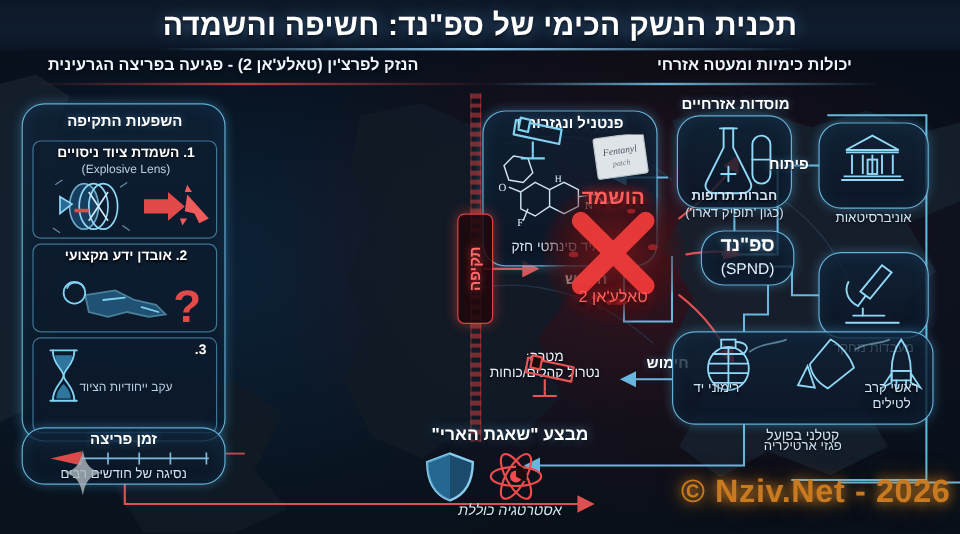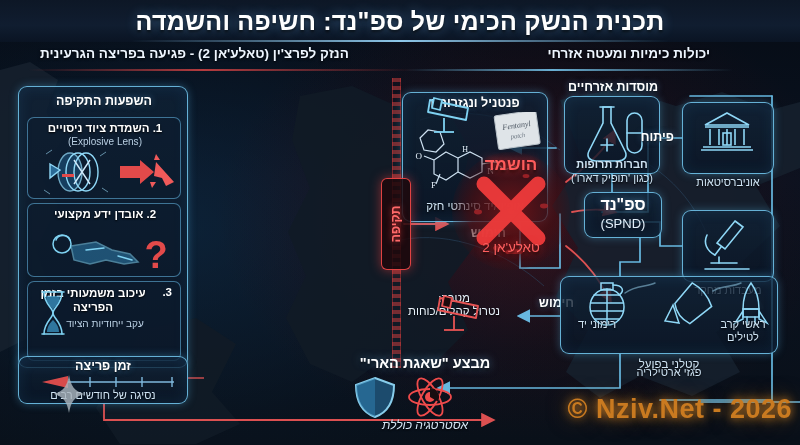--- a/index.html
+++ b/index.html
@@ -46,21 +46,21 @@
   .subrule{
     position:absolute; top:27px; height:2px; filter:blur(.3px);
   }
   .subrule.l{ right:66px; width:330px; background:linear-gradient(90deg,rgba(88,180,235,0) 0%, rgba(122,205,245,.85) 45%, rgba(88,180,235,0) 100%); }
   .subrule.r{ left:28px; width:390px; background:linear-gradient(90deg,rgba(210,60,60,0) 0%, rgba(225,70,70,.8) 45%, rgba(210,60,60,0) 100%); }
 
   
   .nbox{
     position:absolute;
     border:1.6px solid rgba(118,205,245,.85);
-    border-radius:9px;
+    border-radius:19px;
     background:linear-gradient(180deg, rgba(16,34,54,.78), rgba(10,22,38,.82));
     box-shadow:0 0 9px rgba(90,190,240,.35), inset 0 0 14px rgba(40,110,165,.18);
   }
   .lbl{ position:absolute; font-size:11px; color:#cfe4f4; text-align:center; line-height:1.15; text-shadow:0 1px 2px rgba(0,0,0,.9); }
   .hdr{ position:absolute; font-size:12.5px; font-weight:bold; color:#ffffff; text-align:center; text-shadow:0 0 6px rgba(110,190,245,.5),0 1px 2px #000; }
   .flow{ position:absolute; font-size:12.5px; font-weight:bold; color:#ffffff; text-shadow:0 0 6px rgba(110,190,245,.5),0 1px 2px #000; }
 
   
   .wires{ position:absolute; inset:0; width:800px; height:445px; pointer-events:none; }
 
@@ -414,21 +414,20 @@
           <path d="M22,16 C24,10 34,10 36,16"></path>
           <path d="M37,22 L62,18 L78,26 L96,30 L104,38 L90,40 L72,36 L56,40 L40,36 Z" fill="#2f7fae" opacity=".55"></path>
           <path d="M52,26 L70,24"></path>
           <path d="M84,32 L98,36"></path>
         </g>
         <text x="122" y="44" text-anchor="middle" fill="#e24a4a" font-size="38" font-weight="bold" font-family="Liberation Sans, sans-serif">?</text>
       </svg>
     </div>
 
     <div class="efx" id="efx3">
-      <div class="efx-t" style="text-align:center; padding:0 30px 0 6px; line-height:1.25;">עיכוב משמעותי בזמן הפריצה</div>
       <div class="efx-s" style="top:4px; left:auto; right:8px; width:auto; font-weight:bold; font-size:11.5px; color:#fff;">3.</div>
       <div class="efx-s" style="top:36px;">עקב ייחודיות הציוד</div>
       <svg style="position:absolute; top:6px; left:8px;" width="34" height="50" viewBox="0 0 34 50">
         <g stroke="#7fd2f2" stroke-width="1.6" fill="none" stroke-linecap="round">
           <path d="M6,4 L28,4 M6,46 L28,46"></path>
           <path d="M8,4 C8,16 17,20 17,25 C17,30 8,34 8,46"></path>
           <path d="M26,4 C26,16 17,20 17,25 C17,30 26,34 26,46"></path>
         </g>
         <path d="M10,8 L24,8 C24,16 17,20 17,22 C17,20 10,16 10,8 Z" fill="#3f9ed0" opacity=".7"></path>
         <path d="M11,44 L23,44 C23,38 19,34 17,32 C15,34 11,38 11,44 Z" fill="#3f9ed0" opacity=".7"></path>

